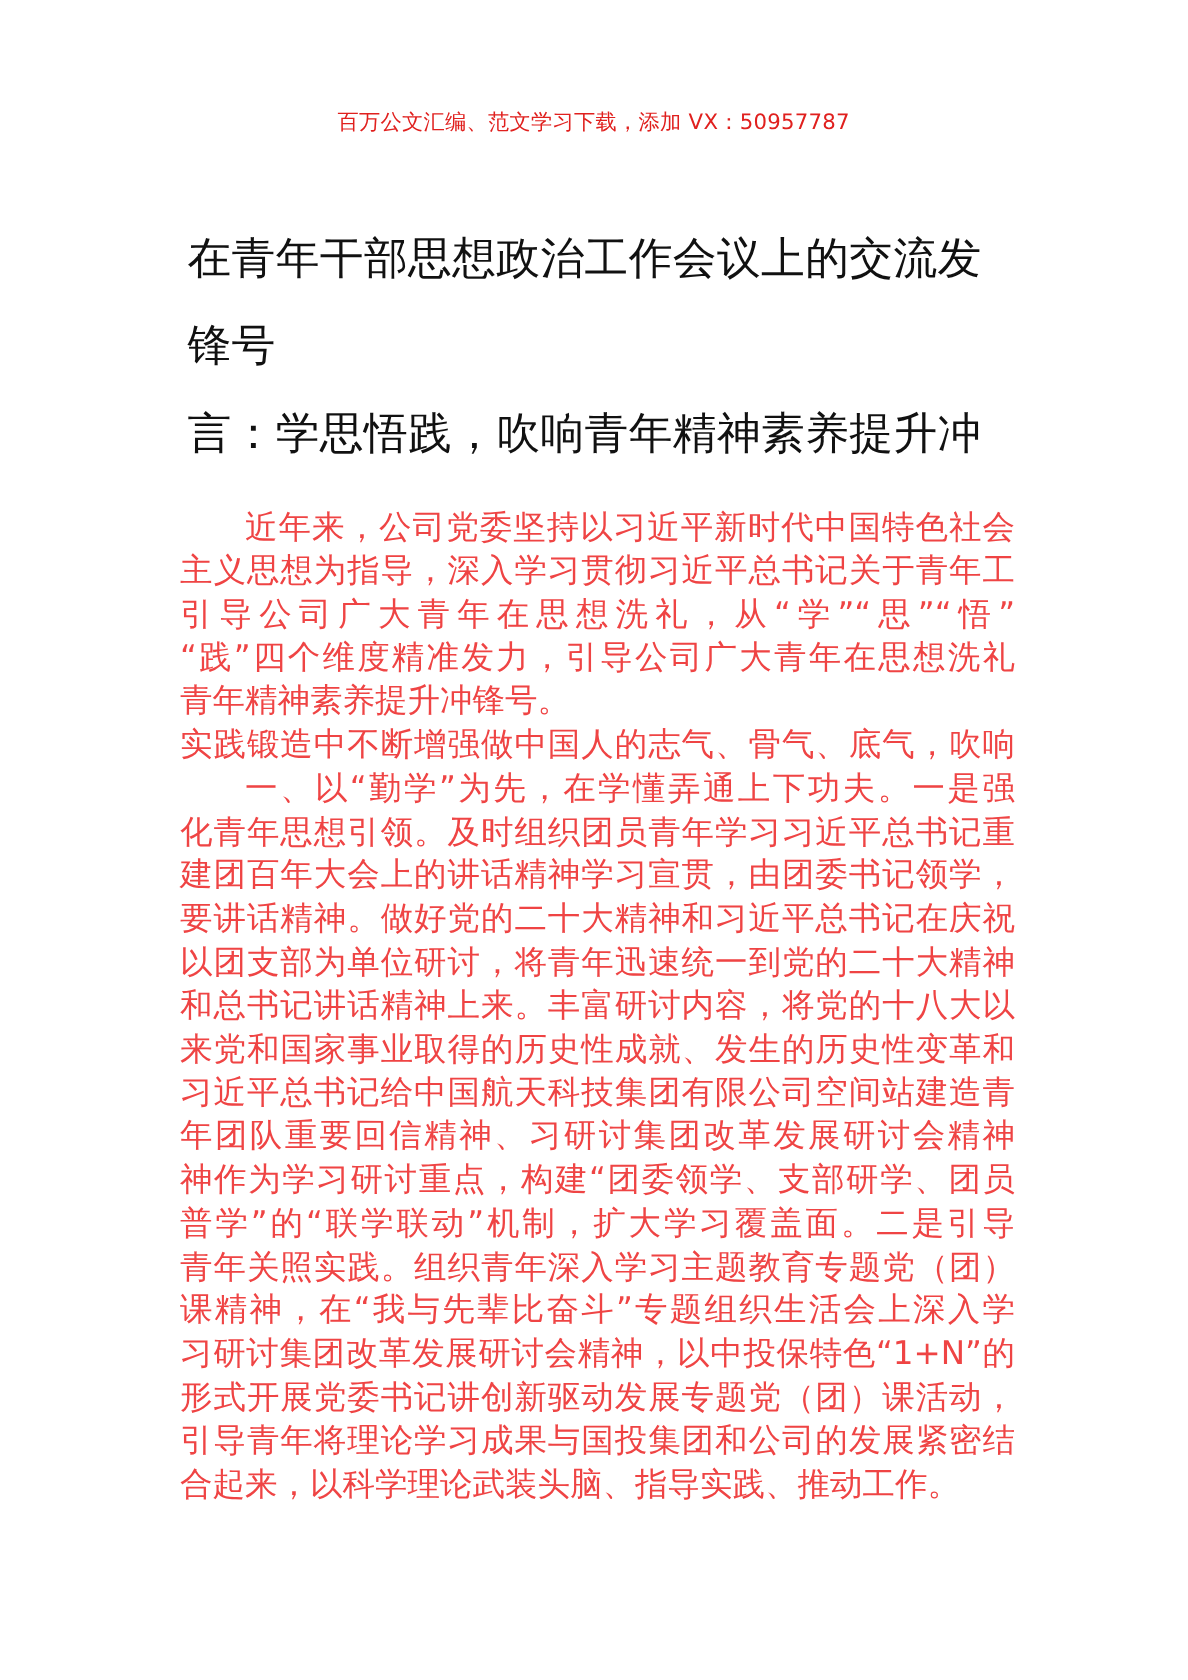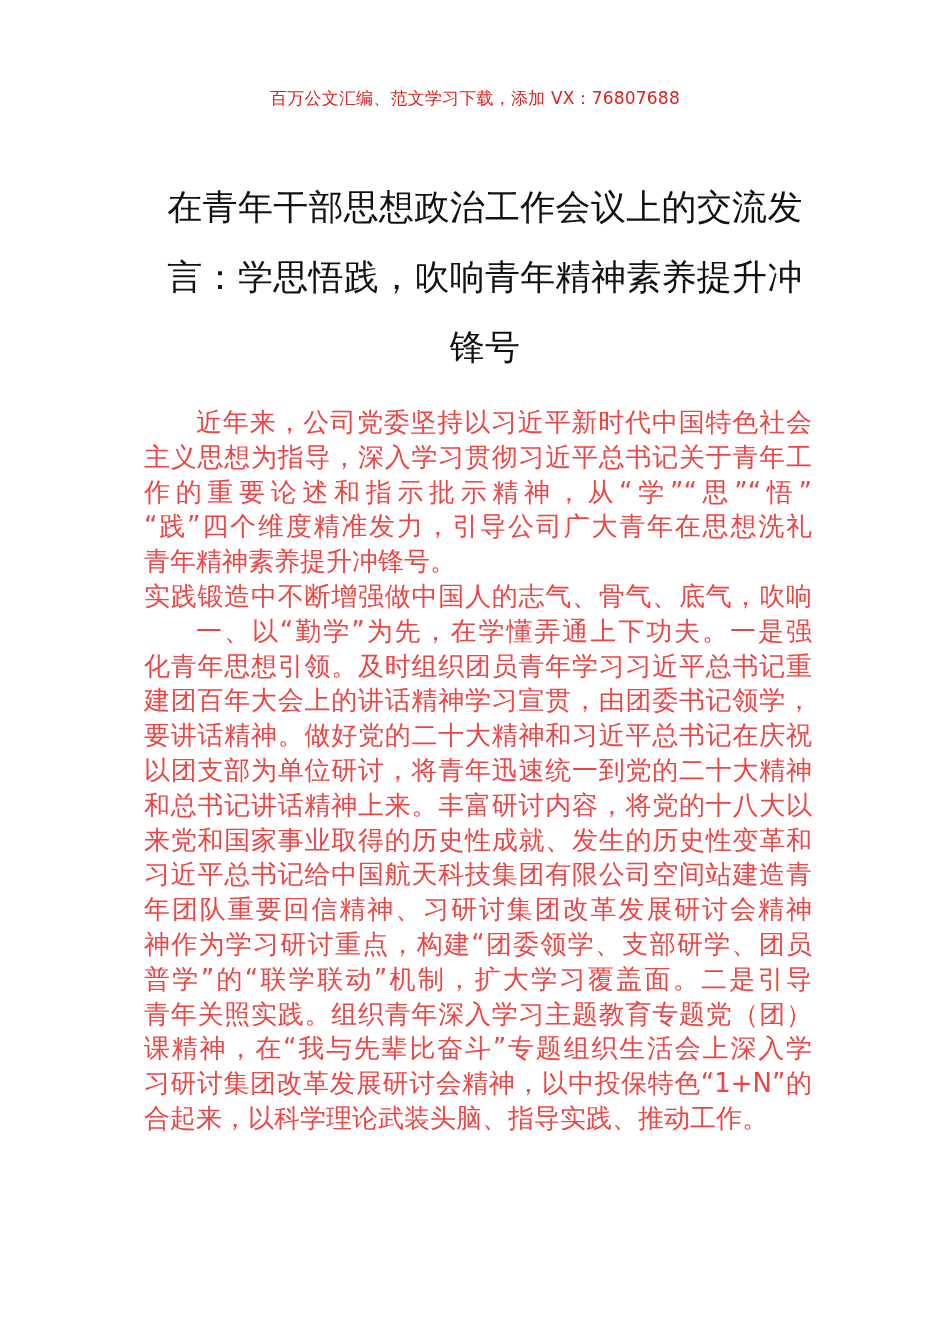--- a/index.html
+++ b/index.html
@@ -24,21 +24,21 @@
       font-size: 17px;
       line-height: 24px;
       color: #e0201e;
       letter-spacing: 0.2px;
     }
     .title {
       position: absolute;
       top: 172px;
       left: 150px;
       width: 670px;
-      text-align: center;
+      text-align: left;
       font-size: 35px;
       line-height: 70px;
       color: #111111;
       letter-spacing: 0.3px;
     }
     .title .line {
       display: block;
       white-space: nowrap;
     }
     .body-text {
@@ -60,47 +60,49 @@
     .body-text .line.last {
       text-align-last: left;
     }
     .body-text .line.indent {
       padding-left: 52px;
     }
   </style>
 </head>
 <body>
 
-<div class="header-note">百万公文汇编、范文学习下载，添加 VX：76807688</div>
+<div class="header-note">百万公文汇编、范文学习下载，添加 VX：50957787</div>
 
 <h1 class="title" style="margin:0;font-weight:normal;">
   <span class="line">在青年干部思想政治工作会议上的交流发</span>
+  <span class="line">锋号</span>
   <span class="line">言：学思悟践，吹响青年精神素养提升冲</span>
-  <span class="line">锋号</span>
 </h1>
 
 <div class="body-text">
   <div>
     <span class="line indent">近年来，公司党委坚持以习近平新时代中国特色社会</span>
     <span class="line">主义思想为指导，深入学习贯彻习近平总书记关于青年工</span>
-    <span class="line">作的重要论述和指示批示精神，从“学”“思”“悟”</span>
+    <span class="line">引导公司广大青年在思想洗礼，从“学”“思”“悟”</span>
     <span class="line">“践”四个维度精准发力，引导公司广大青年在思想洗礼</span>
     <span class="line last">青年精神素养提升冲锋号。</span>
     <span class="line">实践锻造中不断增强做中国人的志气、骨气、底气，吹响</span>
   </div>
   <div>
     <span class="line indent">一、以“勤学”为先，在学懂弄通上下功夫。一是强</span>
     <span class="line">化青年思想引领。及时组织团员青年学习习近平总书记重</span>
     <span class="line">建团百年大会上的讲话精神学习宣贯，由团委书记领学，</span>
     <span class="line">要讲话精神。做好党的二十大精神和习近平总书记在庆祝</span>
     <span class="line">以团支部为单位研讨，将青年迅速统一到党的二十大精神</span>
     <span class="line">和总书记讲话精神上来。丰富研讨内容，将党的十八大以</span>
     <span class="line">来党和国家事业取得的历史性成就、发生的历史性变革和</span>
     <span class="line">习近平总书记给中国航天科技集团有限公司空间站建造青</span>
     <span class="line">年团队重要回信精神、习研讨集团改革发展研讨会精神</span>
     <span class="line">神作为学习研讨重点，构建“团委领学、支部研学、团员</span>
     <span class="line">普学”的“联学联动”机制，扩大学习覆盖面。二是引导</span>
     <span class="line">青年关照实践。组织青年深入学习主题教育专题党（团）</span>
     <span class="line">课精神，在“我与先辈比奋斗”专题组织生活会上深入学</span>
     <span class="line">习研讨集团改革发展研讨会精神，以中投保特色“1+N”的</span>
+    <span class="line">形式开展党委书记讲创新驱动发展专题党（团）课活动，</span>
+    <span class="line">引导青年将理论学习成果与国投集团和公司的发展紧密结</span>
     <span class="line last">合起来，以科学理论武装头脑、指导实践、推动工作。</span>
   </div>
 </div>
 
 </body></html>

